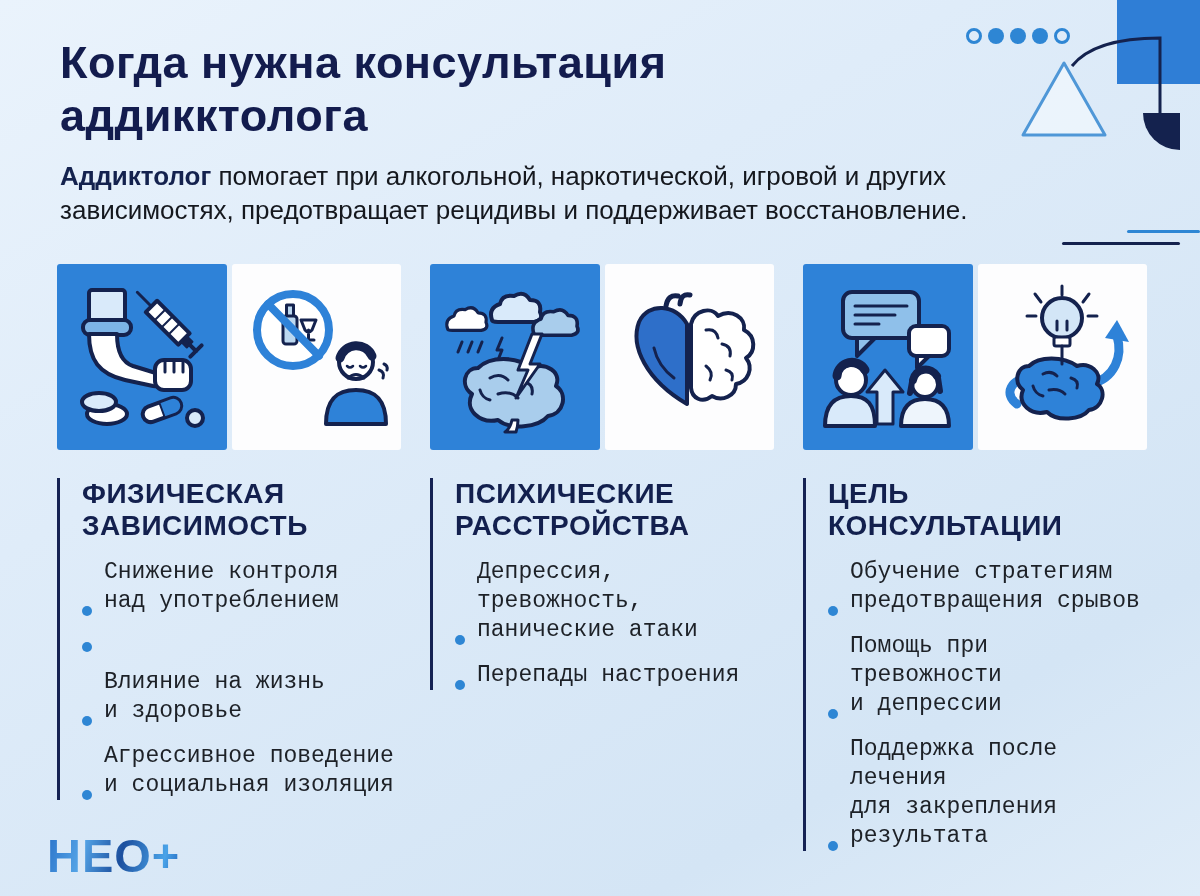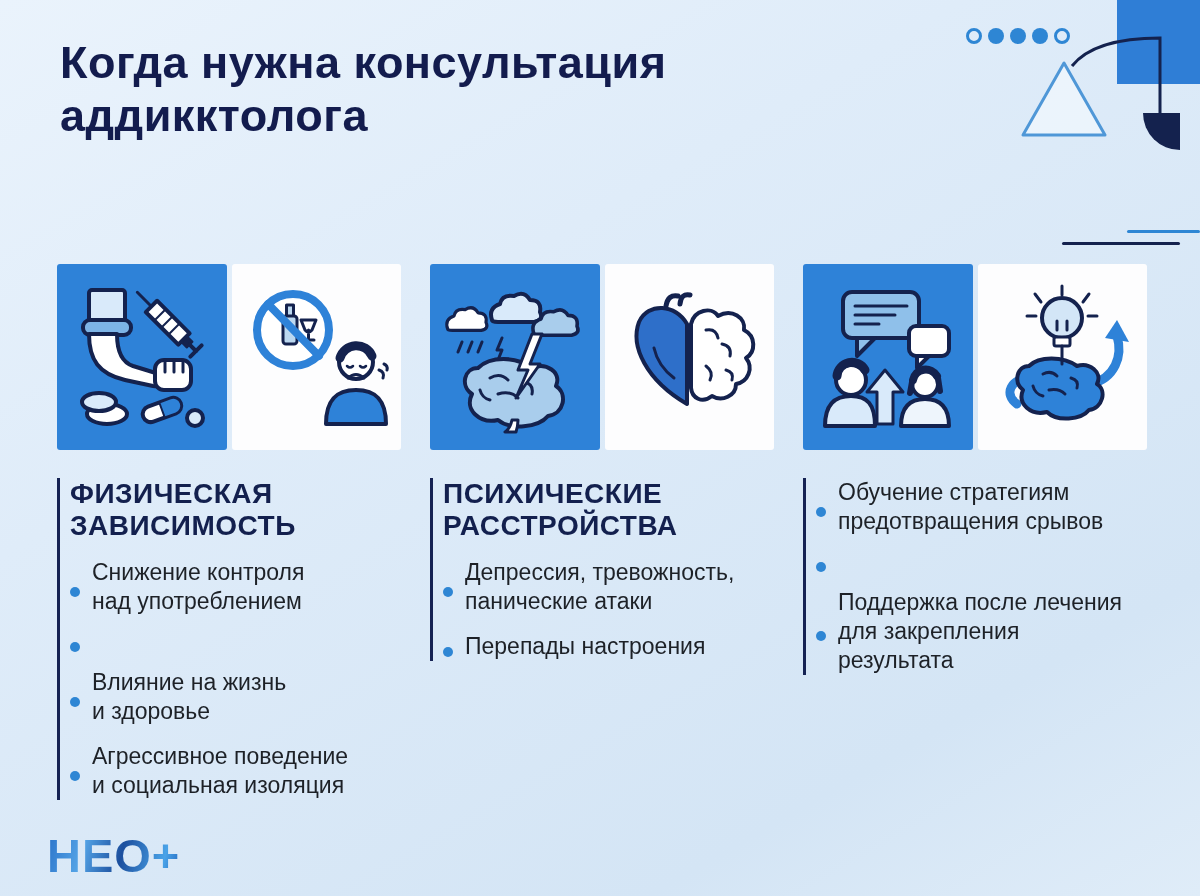--- a/index.html
+++ b/index.html
@@ -37,47 +37,49 @@
   .hline.navy{left:1062px;top:242px;width:118px;background:#14224e;}
   
   .col{position:absolute;top:264px;width:344px;}
   .col.c1{left:57px;} .col.c2{left:430px;} .col.c3{left:803px;}
   .tiles{display:flex;gap:5px;height:186px;}
   .tile{flex:1 1 0;border-radius:3px;display:flex;align-items:center;justify-content:center;overflow:hidden;}
   .tile.blue{background:#2e82d8;}
   .tile.white{background:#fdfdfe;}
   .tile svg{display:block;}
   .coltext{
-    margin-top:28px;border-left:3px solid #152253;padding-left:10px;
+    margin-top:28px;border-left:3px solid #152253;padding-left:22px;
   }
   .colhead{
     margin:0 0 16px 0;font-size:28px;line-height:1.15;font-weight:800;
     color:#13204e;letter-spacing:.5px;white-space:pre-line;
   }
   .blist{list-style:none;margin:0;padding:0;display:flex;flex-direction:column;gap:16px;}
-  .bullet{display:flex;align-items:center;}
+  .bullet{display:flex;align-items:flex-end;font-family:Liberation Mono, monospace;}
   .dot{flex:0 0 10px;width:10px;height:10px;border-radius:50%;background:#2e86d4;margin:10px 12px 0 0;}
   .btxt{font-size:23px;line-height:1.26;color:#1d2127;white-space:pre-line;}
   
   .logo{
     position:absolute;left:47px;top:828px;
     font-size:47px;font-weight:900;letter-spacing:1px;
     color:#2470c8;
     background:linear-gradient(105deg,#2a71c8 0%,#53a3e6 28%,#1c4f9e 55%,#4aa3e8 85%,#1d5fb8 100%);
     -webkit-background-clip:text;background-clip:text;
     -webkit-text-fill-color:transparent;
   }
 </style>
 </head>
 <body>
 
 <div class="page">
 
   <h1 class="title">Когда нужна консультация
 аддикктолога</h1>
+  <p class="intro"><b>Аддиктолог</b><span> помогает при алкогольной, наркотической, игровой и других
+зависимостях, предотвращает рецидивы и поддерживает восстановление.</span></p>
 
   <div class="dots">
     <span class="dot-d outline"></span>
     <span class="dot-d filled"></span>
     <span class="dot-d filled"></span>
     <span class="dot-d filled"></span>
     <span class="dot-d outline"></span>
   </div>
   <div class="corner-square"></div>
   <svg class="tri-svg" width="90" height="82" viewBox="0 0 90 82">
@@ -243,28 +245,32 @@
             <path d="M104,102 C128,96 136,74 130,54" fill="none" stroke="#2e82d8" stroke-width="9"></path>
             <polygon points="118,56 130,38 142,60" fill="#2e82d8" stroke="none"></polygon>
             <path d="M42,84 C30,84 26,100 36,108 C30,122 44,134 60,130 C70,140 94,138 102,128 C116,126 120,108 110,102 C116,90 102,80 90,84 C76,74 52,74 42,84 Z" fill="#2e82d8" stroke-width="4"></path>
             <path d="M56,92 q8,-4 14,2 M62,108 q10,-2 16,4 M84,96 q8,2 6,10 M46,104 q2,8 10,10" fill="none" stroke-width="3"></path>
             <path d="M75,64 v18" fill="none" stroke-width="3"></path>
           </g>
         </svg>
       </div>
     </div>
     <div class="coltext">
+      <h2 class="colhead">ЦЕЛЬ
+КОНСУЛЬТАЦИИ</h2>
       <ul class="blist">
         <li class="bullet">
             <span class="dot"></span>
             <span class="btxt">Обучение стратегиям
 предотвращения срывов</span>
           </li>
         <li class="bullet">
             <span class="dot"></span>
+            <span class="btxt">Помощь при тревожности
+и депрессии</span>
           </li>
         <li class="bullet">
             <span class="dot"></span>
             <span class="btxt">Поддержка после лечения
 для закрепления
 результата</span>
           </li>
       </ul>
     </div>
   </div>

